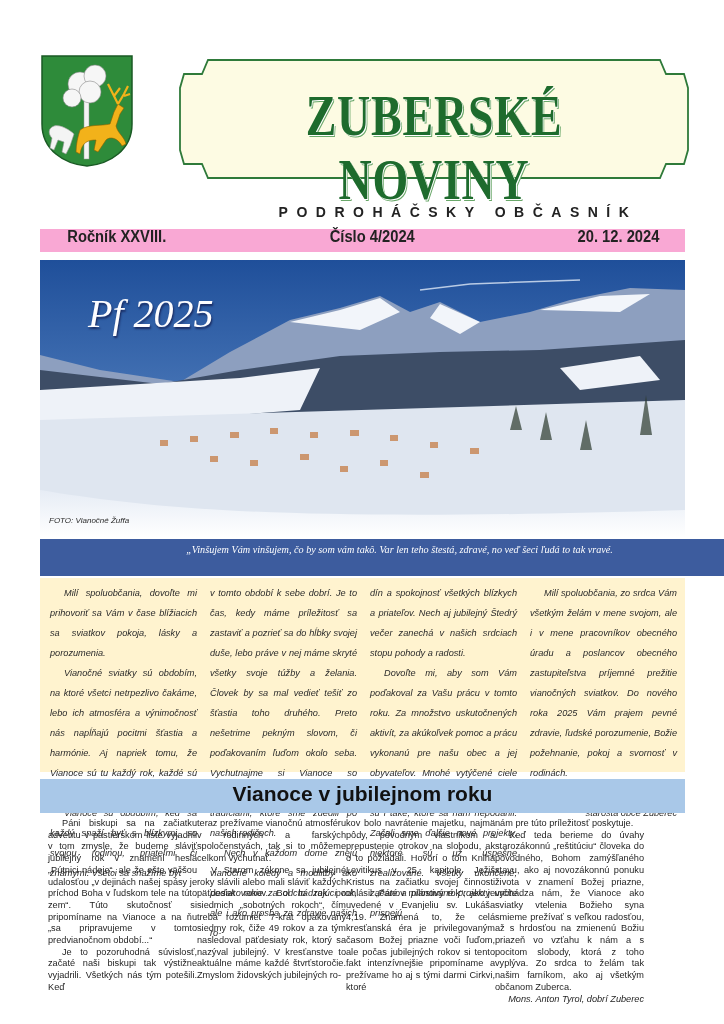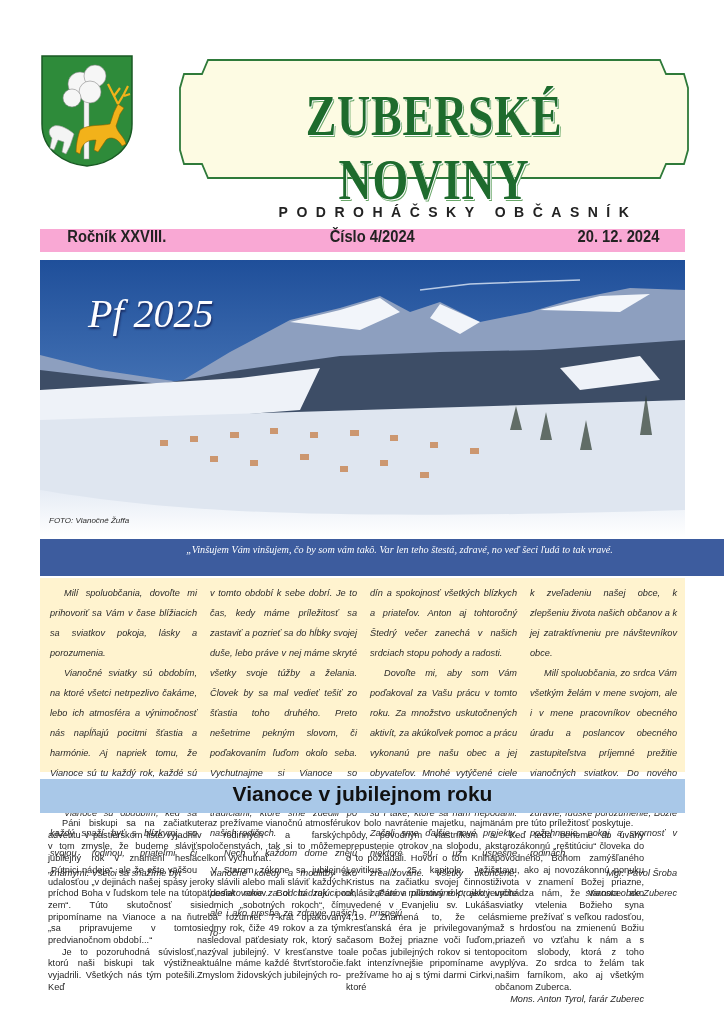--- a/index.html
+++ b/index.html
@@ -153,42 +153,41 @@
   <div class="col">
     <p>Milí spoluobčania, dovoľte mi prihovoriť sa Vám v čase blížiacich sa sviatkov pokoja, lásky a porozumenia.</p>
     <p>Vianočné sviatky sú obdobím, na ktoré všetci netrpezlivo čakáme, lebo ich atmosféra a výnimočnosť nás napĺňajú pocitmi šťastia a harmónie. Aj napriek tomu, že Vianoce sú tu každý rok, každé sú iné, plné očakávaní i spomienok.</p>
     <p>Vianoce sú obdobím, keď sa každý snaží byť s blízkymi, so svojou rodinou, priateľmi či známymi. Všetci sa snažíme byť</p>
   </div>
   <div class="col">
     <p class="cont">v tomto období k sebe dobrí. Je to čas, kedy máme príležitosť sa zastaviť a pozrieť sa do hĺbky svojej duše, lebo práve v nej máme skryté všetky svoje túžby a želania. Človek by sa mal vedieť tešiť zo šťastia toho druhého. Preto nešetrime pekným slovom, či poďakovaním ľuďom okolo seba. Vychutnajme si Vianoce so všetkými krásnymi zvykmi a tradíciami, ktoré sme zdedili po našich rodičoch.</p>
     <p>Nech v každom dome znejú vianočné koledy a modlitby ako poďakovanie za odchádzajúci rok, ale i ako prosba za zdravie našich ro-</p>
   </div>
   <div class="col">
-    <p class="cont">dín a spokojnosť všetkých blízkych a priateľov. Anton aj tohtoročný Štedrý večer zanechá v našich srdciach stopu pohody a radosti.</p>
+    <p class="cont">dín a spokojnosť všetkých blízkych a priateľov. Nech aj jubilejný Štedrý večer zanechá v našich srdciach stopu pohody a radosti.</p>
     <p>Dovoľte mi, aby som Vám poďakoval za Vašu prácu v tomto roku. Za množstvo uskutočnených aktivít, za akúkoľvek pomoc a prácu vykonanú pre našu obec a jej obyvateľov. Mnohé vytýčené ciele sme spoločne dotiahli do konca, ale sú i také, ktoré sa nám nepodarili. Začali sme ďalšie nové projekty, niektoré sú už úspešne zrealizované. Všetky ukončené, začaté a plánované projekty určite prispejú</p>
   </div>
   <div class="col">
-    <p class="cont">k zveľadeniu našej obce, k zlepšeniu života našich občanov a k jej zatraktívneniu pre návštevníkov obce.</p>
     <p>Milí spoluobčania, zo srdca Vám všetkým želám v mene svojom, ale i v mene pracovníkov obecného úradu a poslancov obecného zastupiteľstva príjemné prežitie vianočných sviatkov. Do nového roka 2025 Vám prajem pevné zdravie, ľudské porozumenie, Božie požehnanie, pokoj a svornosť v rodinách.</p>
     <p class="sig">Mgr. Pavol Šroba</p>
     <p class="sig">starosta obce Zuberec</p>
   </div>
 </div>
 
 <div class="section-bar">Vianoce v jubilejnom roku</div>
 <div class="cols article-cols">
   <div class="col">
     <p>Páni biskupi sa na začiatku adventu v pastierskom liste vyjadrili v tom zmysle, že budeme sláviť jubilejný rok v znamení hesla „Pútnici nádeje“, ale že ešte väčšou udalosťou „v dejinách našej spásy je príchod Boha v ľudskom tele na túto zem“. Túto skutočnosť si pripomíname na Vianoce a na ňu „sa pripravujeme v tomto predvianočnom období...“</p>
-    <p>Je to pozoruhodná súvislosť, ktorú naši biskupi tak výstižne vyjadrili. Všetkých nás tým potešili. Keď</p>
+    <p>Je to pozoruhodná súvislosť, začaté naši biskupi tak výstižne vyjadrili. Všetkých nás tým potešili. Keď</p>
   </div>
   <div class="col">
     <p class="cont">teraz prežívame vianočnú atmosféru v rodinných a farských spoločenstvách, tak si to môžeme celkom vychutnať.</p>
     <p>V Starom zákone sa jubilejné roky slávili alebo mali sláviť každých päťdesiat rokov. Bol to rok po siedmich „sobotných rokoch“, čím treba rozumieť 7-krát opakovaný siedmy rok, čiže 49 rokov a za tým nasledoval päťdesiaty rok, ktorý sa nazýval jubilejný. V kresťanstve to aktuálne máme každé štvrťstoročie. Zmyslom židovských jubilejných ro-</p>
   </div>
   <div class="col">
     <p class="cont">kov bolo navrátenie majetku, najmä pôdy, pôvodným vlastníkom a prepustenie otrokov na slobodu, ak o to požiadali. Hovorí o tom Kniha Levitikus v 25. kapitole. Ježiš Kristus na začiatku svojej činnosti ohlásil „Pánov milostivý rok“, ako je uvedené v Evanjeliu sv. Lukáša 4,19. Znamená to, že celá kresťanská éra je privilegovaným časom Božej priazne voči ľuďom, ale počas jubilejných rokov si tento fakt intenzívnejšie pripomíname a prežívame ho aj s tými darmi Cirkvi, ktoré</p>
   </div>
   <div class="col">
     <p class="cont">nám pre túto príležitosť poskytuje.</p>
     <p>Keď teda berieme do úvahy starozákonnú „reštitúciu“ človeka do pôvodného, Bohom zamýšľaného stavu, ako aj novozákonnú ponuku života v znamení Božej priazne, vychádza nám, že Vianoce ako sviatky vtelenia Božieho syna smieme prežívať s veľkou radosťou, až s hrdosťou na zmienenú Božiu priazeň vo vzťahu k nám a s pocitom slobody, ktorá z toho vyplýva. Zo srdca to želám tak našim farníkom, ako aj všetkým občanom Zuberca.</p>
-    <p class="sig" style="font-style:italic">Mons. Anton Tyrol, farár Zuberec</p>
+    <p class="sig" style="font-style:italic">Mons. Anton Tyrol, dobrí Zuberec</p>
   </div>
 </div>
 
 </body></html>

